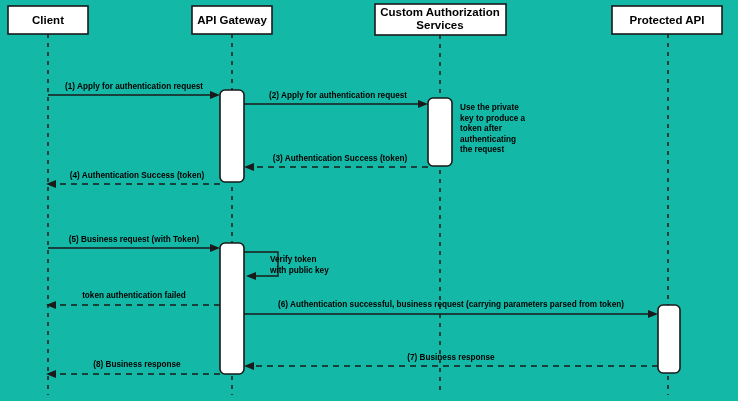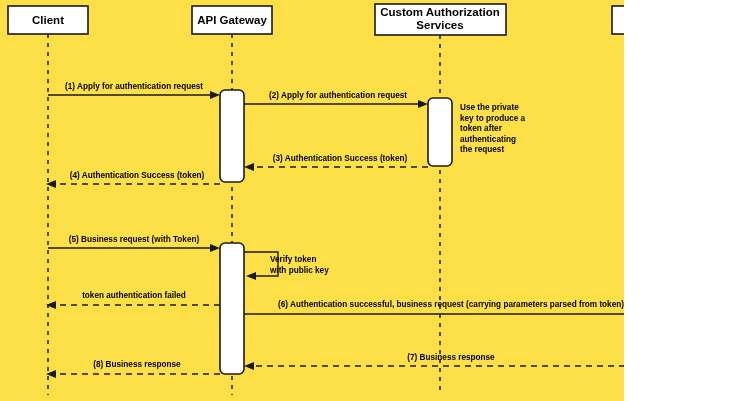--- a/index.html
+++ b/index.html
@@ -6,25 +6,24 @@
     margin: 0;
     padding: 0;
     background: #ffffff;
   }
   body {
     font-family: "Liberation Sans", sans-serif;
     color: #000000;
   }
   #diagram-root {
     position: relative;
-    width: 584px;
+    width: 738px;
     height: 401px;
-    background: #fde047;
+    background: #14b8a6;
     overflow: hidden;
-    padding-left: 40px;
   }
   #diagram-svg {
     position: absolute;
     left: 0;
     top: 0;
     width: 738px;
     height: 401px;
   }
   .lifeline-box {
     fill: #ffffff;

